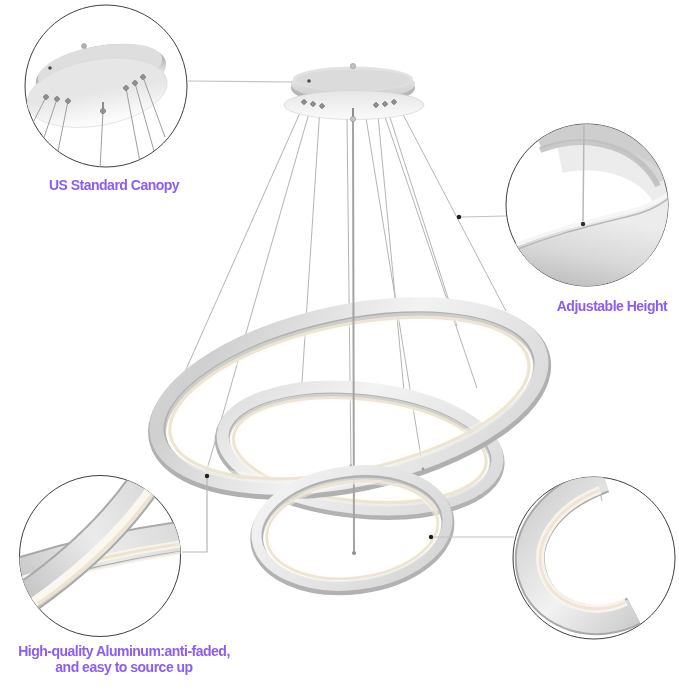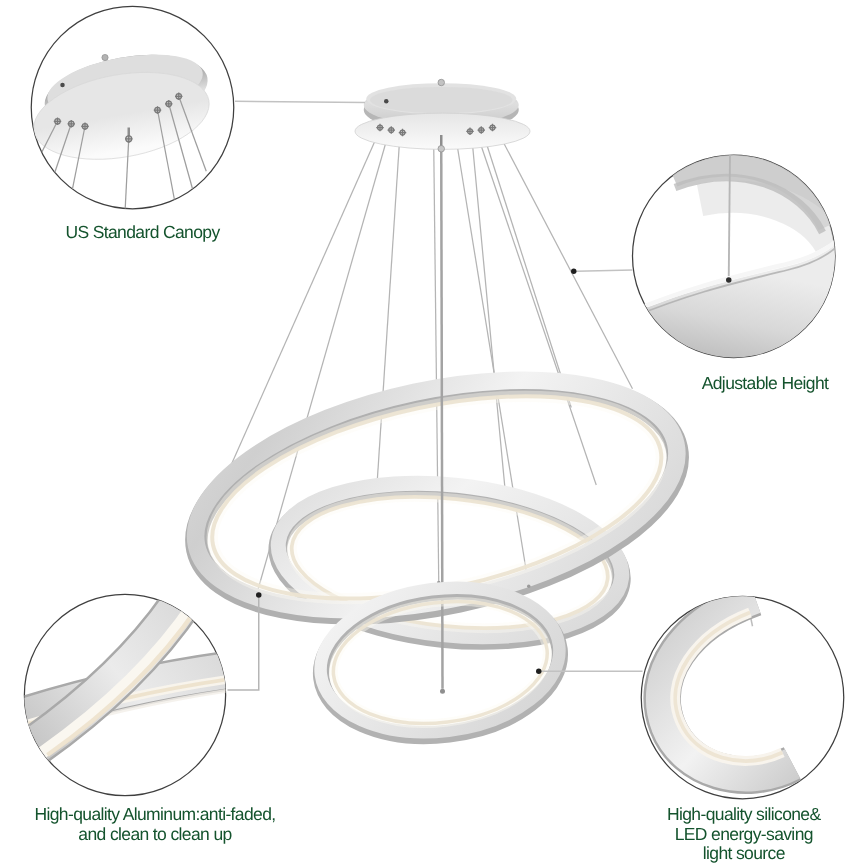--- a/index.html
+++ b/index.html
@@ -1,20 +1,20 @@
 <!DOCTYPE html>
 <html><head>
 <meta charset="utf-8">
 <style>
   html,body{margin:0;padding:0;background:#fff;}
   .canvas{position:relative;width:679px;height:691px;background:#ffffff;overflow:hidden;
           font-family:"Liberation Sans", sans-serif;}
   .canvas svg{position:absolute;left:0;top:0;}
   .label{position:absolute;transform:translateX(-50%);
-         font-weight:400;font-size:14px;letter-spacing:-0.5px;color:#14532d;
+         font-weight:700;font-size:14px;letter-spacing:-0.5px;color:#8b5cf6;
          text-align:center;line-height:15.7px;white-space:nowrap;}
 </style>
 </head>
 <body>
 
 <div class="canvas">
 
 <svg width="679" height="691" viewBox="0 0 679 691">
   <defs>
     <linearGradient id="gMetal" gradientUnits="userSpaceOnUse" x1="0" y1="0" x2="679" y2="691">
@@ -215,22 +215,17 @@
     <circle cx="431" cy="537" r="2.2" fill="#1f1f1f"></circle>
   </g>
 </svg>
 
 <div class="label" style="left:114px;top:178px;">US Standard Canopy</div>
 
 <div class="label" style="left:612px;top:299px;">Adjustable Height</div>
 
 <div class="label" style="left:108px;top:644px;margin-left:16px;">
   <div>High-quality Aluminum:anti-faded,</div>
-  <div>and clean to clean up</div>
+  <div>and easy to source up</div>
 </div>
 
-<div class="label" style="left:595px;top:644px;">
-  <div>High-quality silicone&amp;</div>
-  <div>LED energy-saving</div>
-  <div>light source</div>
+
 </div>
 
-</div>
-
 </body></html>

